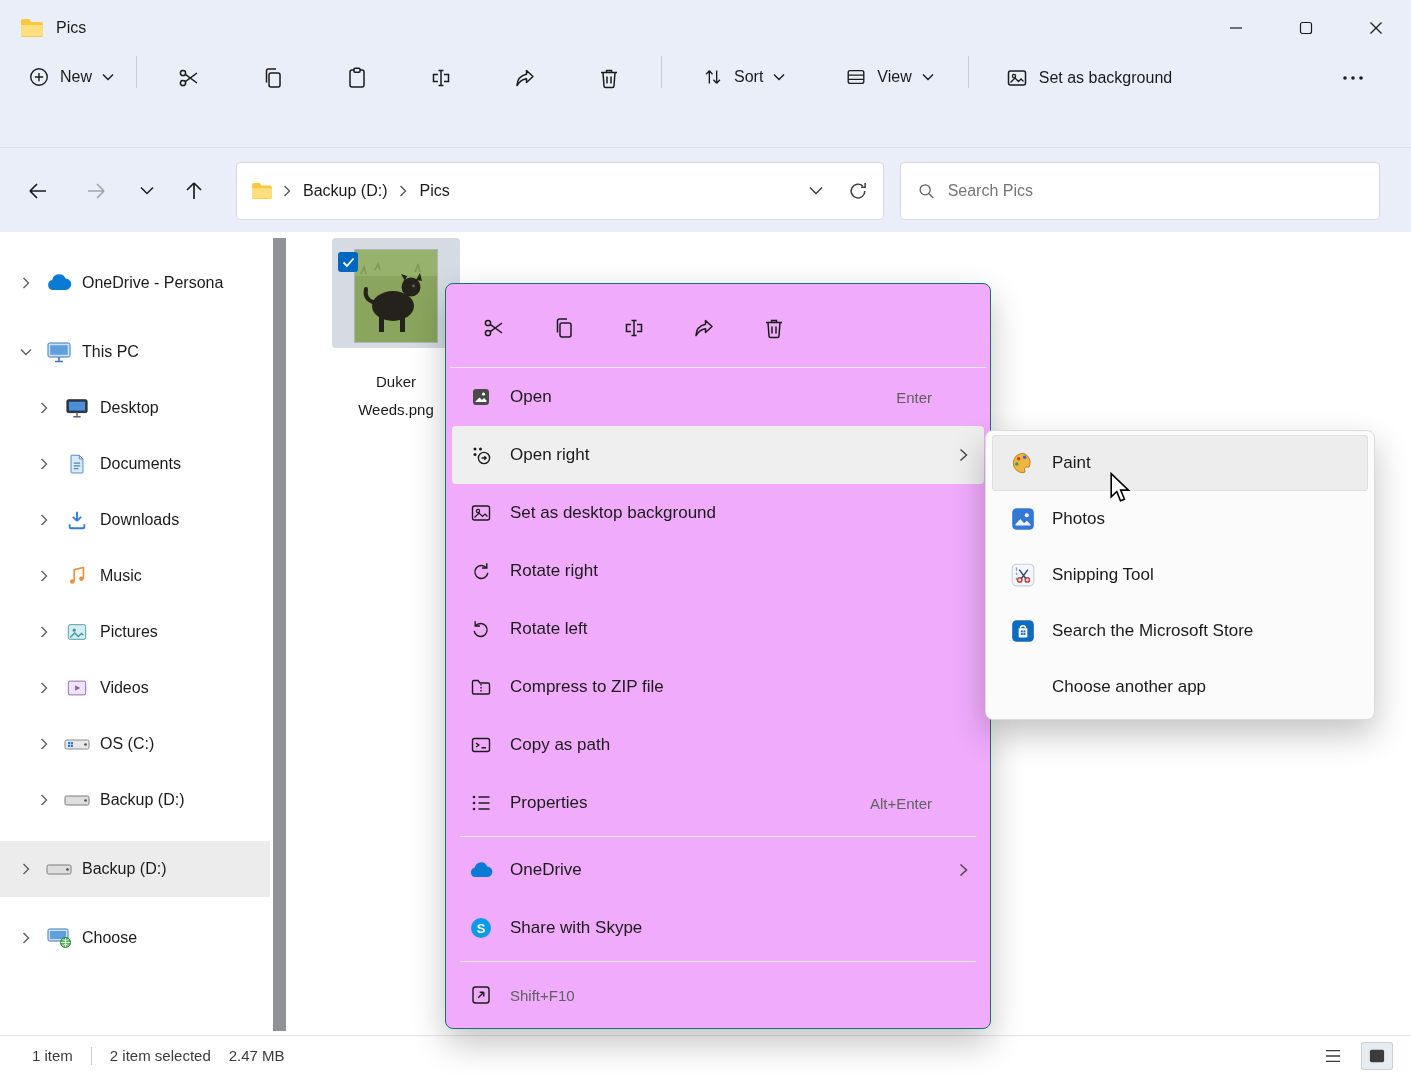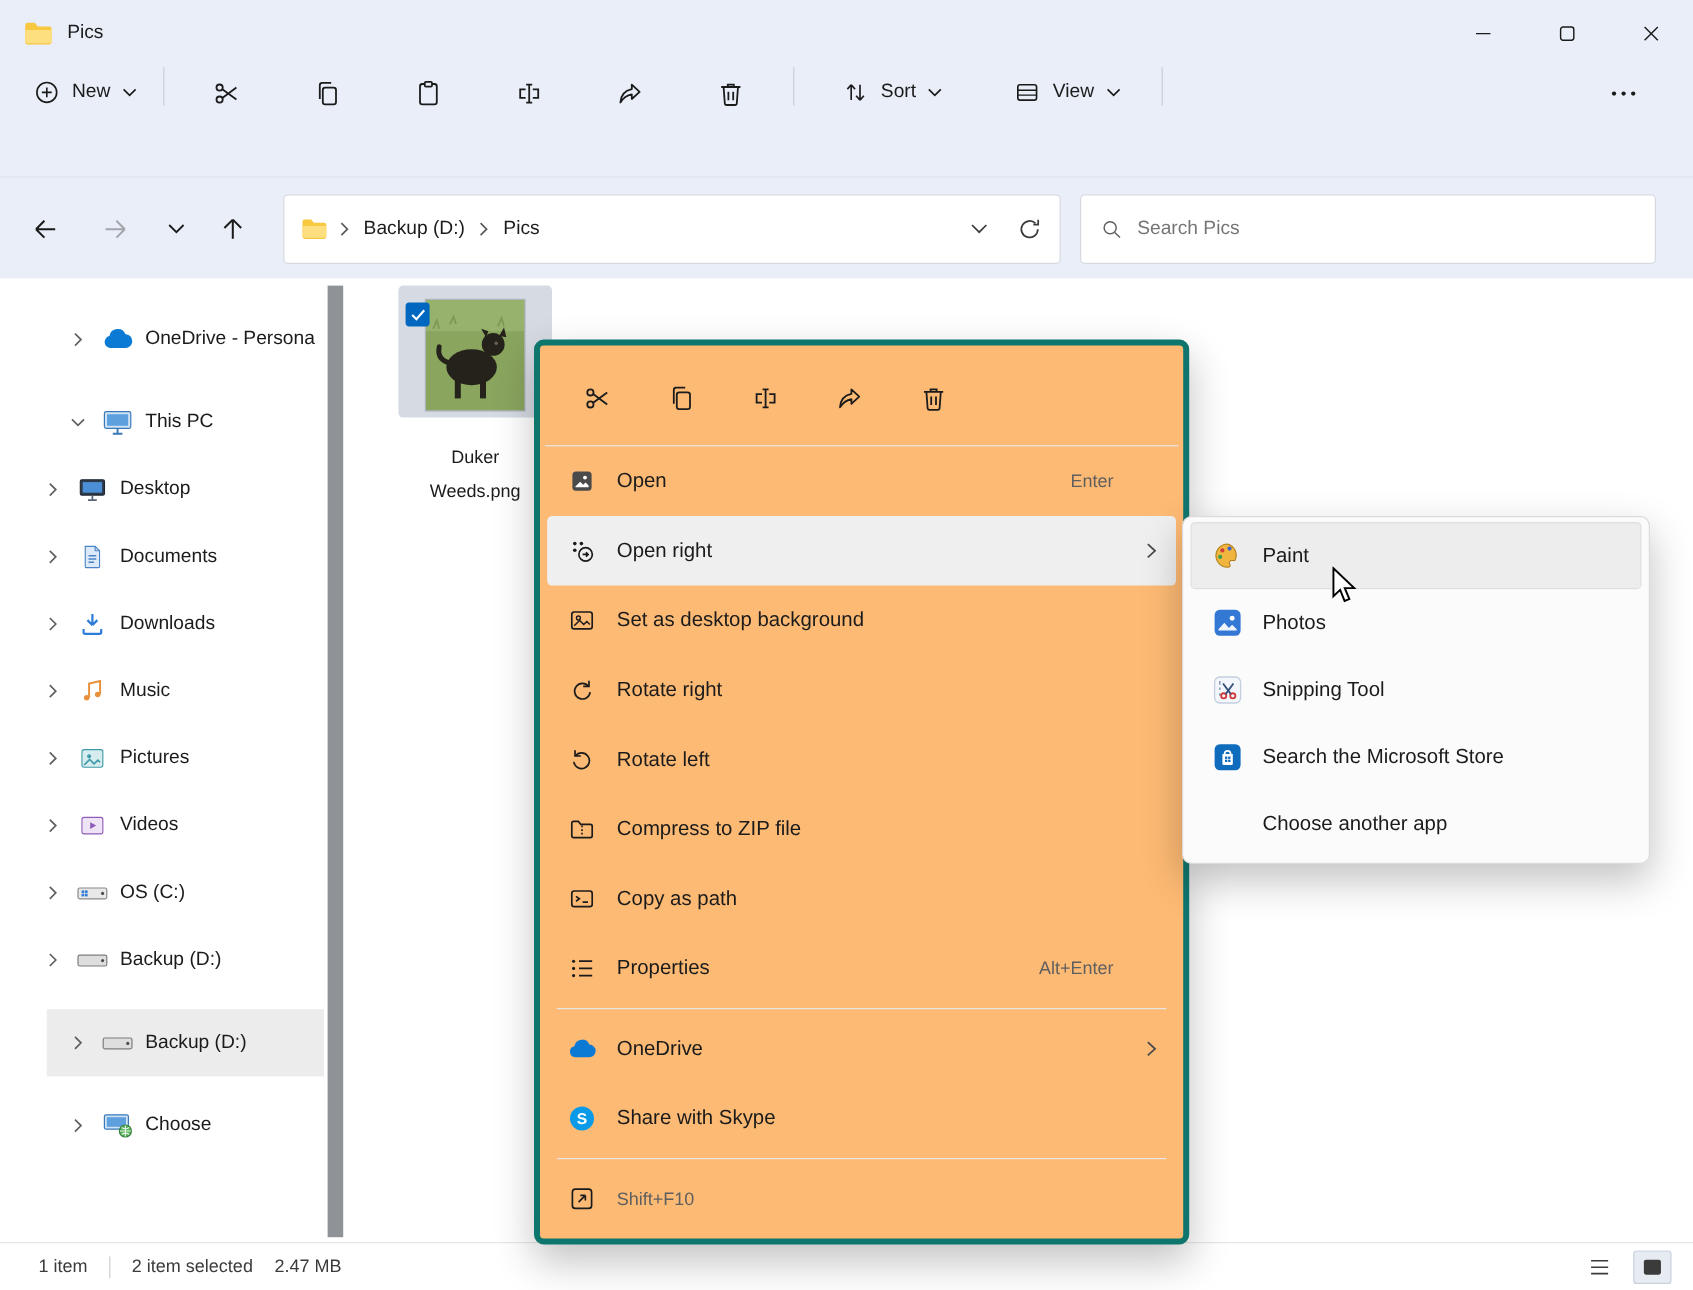--- a/index.html
+++ b/index.html
@@ -32,37 +32,37 @@
   .searchbox { width: 480px; height: 58px; background: #fff; border: 1px solid #d5d9de; border-radius: 4px; display: flex; align-items: center; padding: 0 16px; gap: 12px; margin-left: 16px; }
   .searchbox input { border: none; outline: none; font-size: 16px; color: #3b82f6; width: 100%; background: transparent; font-family: inherit; }
   .searchbox input::placeholder { color: #757575; opacity: 1; }
 
   
   .body { position: absolute; top: 232px; left: 0; right: 0; bottom: 40px; background: #fff; display: flex; }
   .sidebar { width: 270px; padding-top: 23px; }
   .side-row { height: 56px; display: flex; align-items: center; gap: 8px; font-size: 16px; cursor: default; }
   .side-row .chev { width: 20px; display: flex; justify-content: center; color: #5f5f5f; }
   .side-row .s-icon { width: 30px; display: flex; justify-content: center; }
-  .lvl0 { padding-left: 16px; margin-left: 39px; }
+  .lvl0 { padding-left: 16px; }
   .lvl1 { padding-left: 34px; }
   .side-row.selected { background: #ececec; }
   .gap-top { margin-top: 13px; }
   .scroll-track { width: 20px; position: relative; }
   .scroll-thumb { position: absolute; top: 6px; bottom: 4px; left: 3px; width: 13px; background: #8f9398; }
   .content { flex: 1; position: relative; padding: 6px 0 0 42px; }
 
   
   .file-tile { width: 128px; position: relative; }
   .tile-sel { background: #d6dbe3; border-radius: 4px; padding: 12px 0 6px; display: flex; justify-content: center; }
   .thumb { width: 82px; height: 92px; display: block; box-shadow: 0 0 0 1px rgba(0,0,0,0.18); }
   .checkbox { position: absolute; top: 14px; left: 6px; width: 20px; height: 20px; background: #0067c0; border-radius: 3px; display: flex; align-items: center; justify-content: center; }
   .file-caption { text-align: center; font-size: 15px; line-height: 1.85; margin-top: 20px; }
 
   
-  .context-menu { position: absolute; left: 445px; top: 283px; width: 546px; background: #fdba74; border: 5px solid #0f766e; border-radius: 8px; box-shadow: 0 14px 34px rgba(0,0,0,0.24); padding: 4px; z-index: 10; }
+  .context-menu { position: absolute; left: 445px; top: 283px; width: 546px; background: #f0abfc; border: 1px solid #0f766e; border-radius: 8px; box-shadow: 0 14px 34px rgba(0,0,0,0.24); padding: 4px; z-index: 10; }
   .quick-row { display: flex; align-items: center; height: 80px; padding: 0 22px; gap: 26px; border-bottom: 1px solid #e6e6e6; }
   .quick-btn { width: 44px; height: 44px; display: flex; align-items: center; justify-content: center; border-radius: 4px; background: transparent; border: none; color: #1b1b1b; }
   .mi { display: flex; align-items: center; height: 58px; padding: 0 16px; gap: 16px; border-radius: 4px; font-size: 17px; color: #1b1b1b; margin: 0 2px; }
   .mi .mi-icon { width: 26px; display: flex; justify-content: center; color: #1b1b1b; }
   .mi .mi-label { flex: 1; }
   .mi .mi-shortcut { color: #5f5f5f; font-size: 15px; margin-right: 36px; }
   .mi .mi-arrow { color: #4a4a4a; display: flex; }
   .mi.highlight { background: #efefef; }
   .menu-sep { height: 1px; background: #e6e6e6; margin: 4px 10px; }
 
@@ -174,20 +174,28 @@
       <svg width="22" height="22" viewBox="0 0 24 24">
           <rect x="3.5" y="5" width="17" height="14" rx="2" fill="none" stroke="#1b1b1b" stroke-width="1.5"></rect>
           <path d="M3.5 10 h17 M3.5 14.5 h17" stroke="#1b1b1b" stroke-width="1.3"></path>
         </svg>
       <span>View</span>
       <svg width="12" height="8" viewBox="0 0 12 8">
           <path d="M1 1.5 L6 6.5 L11 1.5" fill="none" stroke="#1b1b1b" stroke-width="1.4"></path>
         </svg>
     </button>
     <div class="tb-sep" style="margin-left:22px"></div>
+    <button class="tb-btn" style="margin-left:14px">
+      <svg width="24" height="24" viewBox="0 0 24 24">
+          <rect x="3.5" y="5" width="17" height="14" rx="2" fill="none" stroke="#1b1b1b" stroke-width="1.5"></rect>
+          <circle cx="9" cy="10" r="1.6" fill="none" stroke="#1b1b1b" stroke-width="1.3"></circle>
+          <path d="M5.5 16.5 l4.5-4.5 3.5 3.5 2.5-2.5 2.5 2.5" fill="none" stroke="#1b1b1b" stroke-width="1.3"></path>
+        </svg>
+      <span>Set as background</span>
+    </button>
     <button class="tb-icon-btn tb-more">
         <svg width="22" height="6" viewBox="0 0 22 6">
           <circle cx="3" cy="3" r="1.8" fill="#1b1b1b"></circle>
           <circle cx="11" cy="3" r="1.8" fill="#1b1b1b"></circle>
           <circle cx="19" cy="3" r="1.8" fill="#1b1b1b"></circle>
         </svg>
       </button>
   </div>
 
   <div class="navbar">

